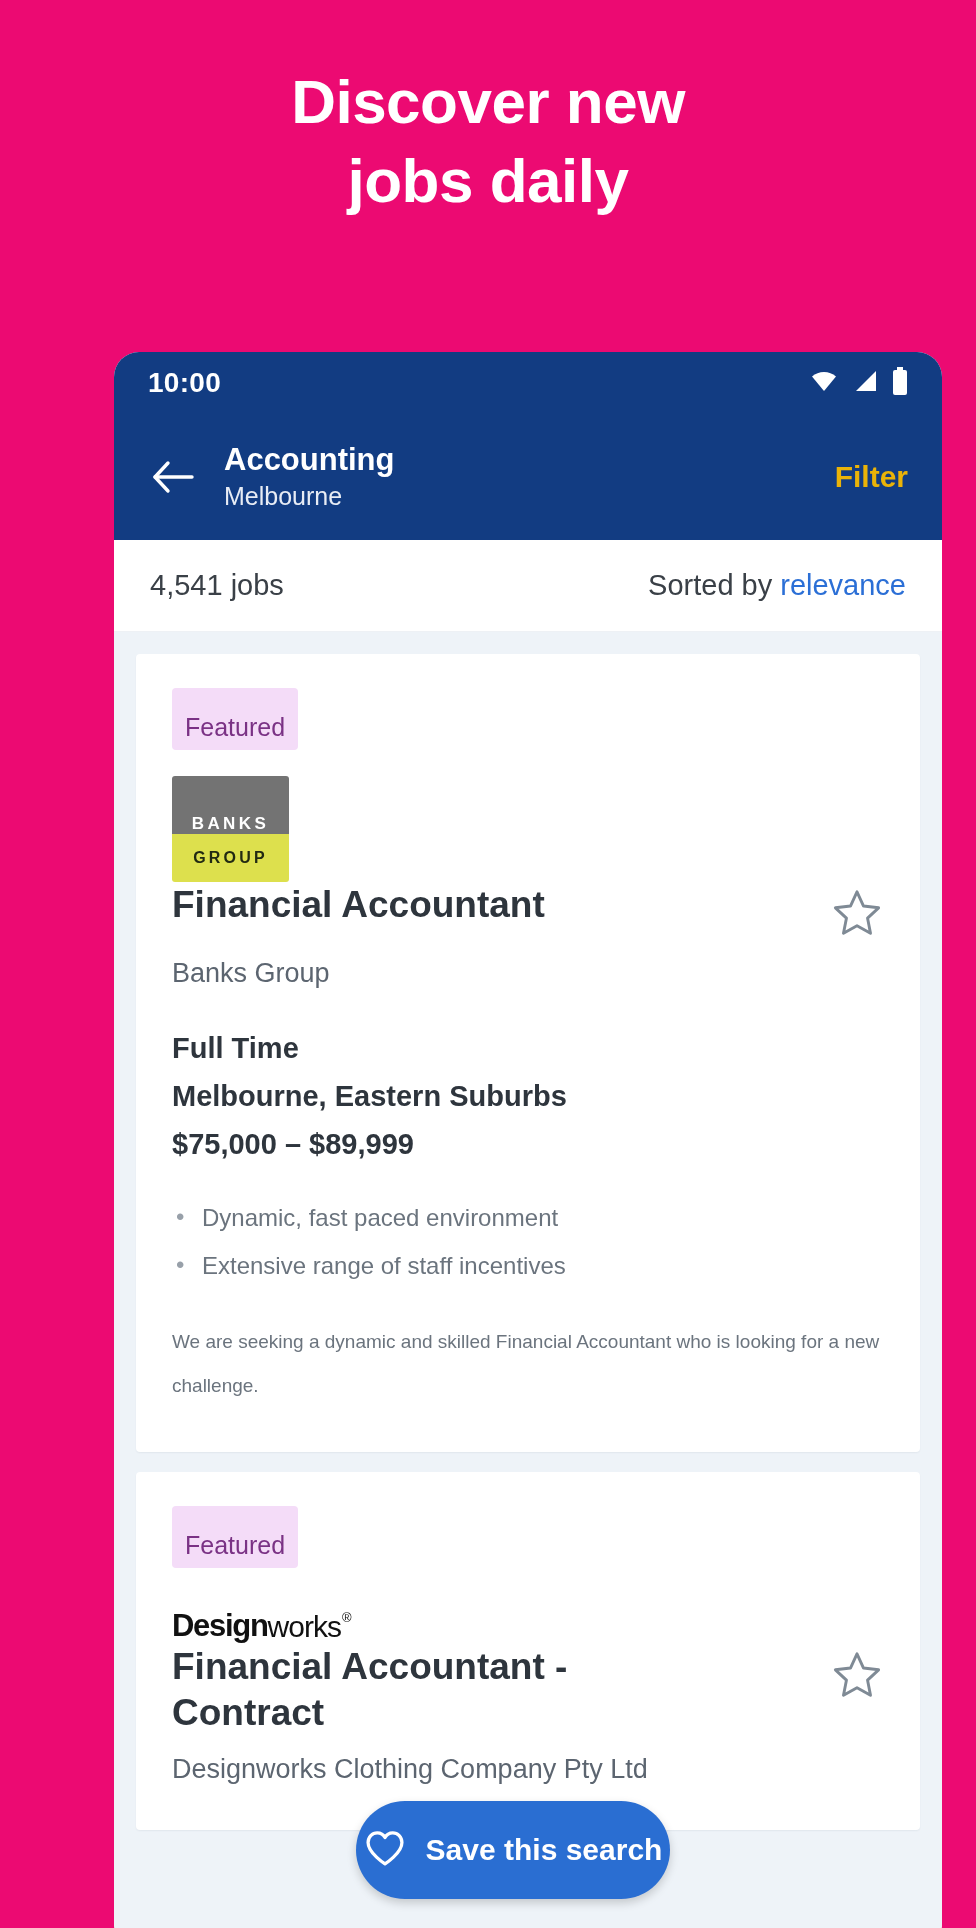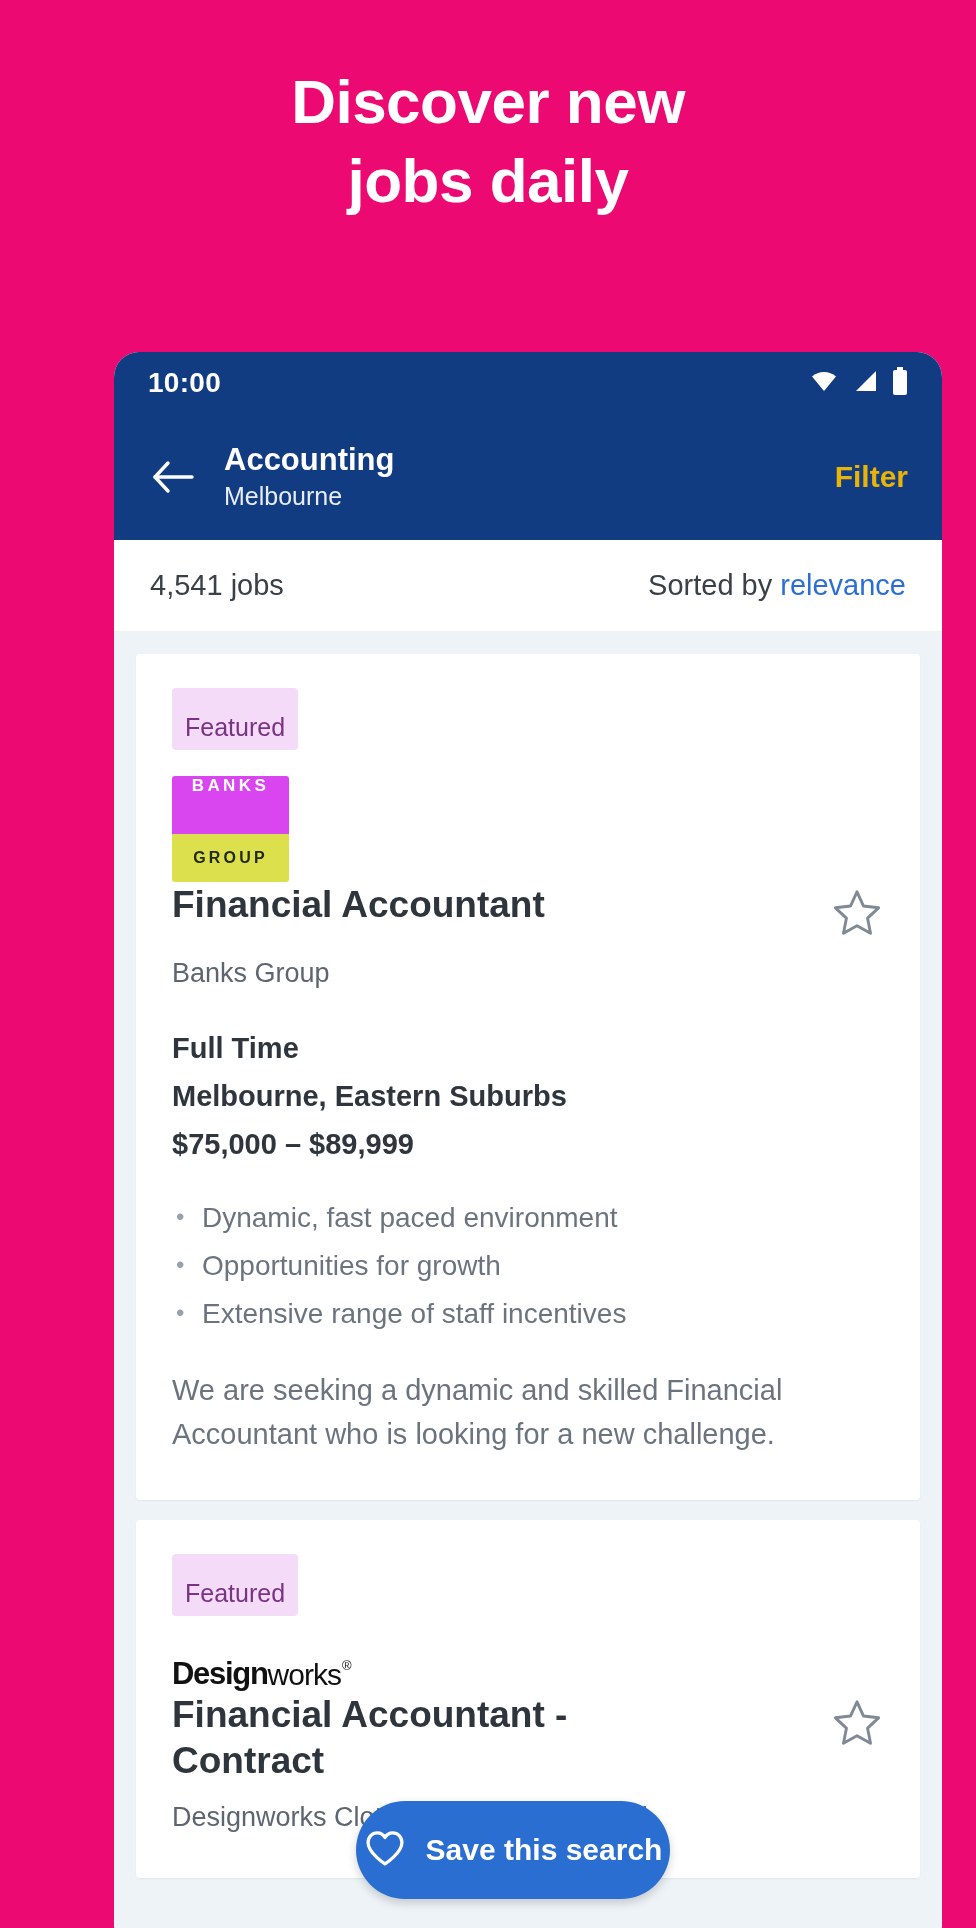--- a/index.html
+++ b/index.html
@@ -150,24 +150,24 @@
   }
 
   
   .logo-banks {
     margin-top: 26px;
     width: 117px;
     border-radius: 3px;
     overflow: hidden;
   }
   .logo-banks .top {
-    background: #d946ef;
+    background: #737373;
     height: 58px;
     display: flex;
-    align-items: flex-start;
+    align-items: flex-end;
     justify-content: center;
   }
   .logo-banks .top span {
     color: #ffffff;
     font-size: 17px;
     font-weight: bold;
     letter-spacing: 3.4px;
   }
   .logo-banks .bot {
     background: #dde04d;
@@ -243,37 +243,37 @@
     font-size: 29px;
     font-weight: bold;
     line-height: 48px;
   }
   .bullets {
     margin-top: 26px;
     list-style: none;
   }
   .bullets li {
     color: #6b747e;
-    font-size: 28px;
+    font-size: 24px;
     line-height: 48px;
     position: relative;
     padding-left: 30px;
   }
   .bullets li::before {
     content: "\2022";
     position: absolute;
     left: 4px;
     top: -1px;
     color: #98a0a9;
     font-size: 24px;
   }
   .desc {
     margin-top: 30px;
     color: #6b747e;
-    font-size: 29px;
+    font-size: 19px;
     line-height: 44px;
   }
 
   
   .save-fab {
     position: absolute;
     left: 242px;
     top: 1449px;
     width: 314px;
     height: 98px;
@@ -370,21 +370,20 @@
       <div class="company">Banks Group</div>
 
       <div class="meta">
         <div class="meta-line">Full Time</div>
         <div class="meta-line">Melbourne, Eastern Suburbs</div>
         <div class="meta-line">$75,000 – $89,999</div>
       </div>
 
       <ul class="bullets">
         <li>Dynamic, fast paced environment</li>
-        <li>Opportunities for growth</li>
         <li>Extensive range of staff incentives</li>
       </ul>
 
       <div class="desc">We are seeking a dynamic and skilled Financial Accountant who is looking for a new challenge.</div>
     </div>
 
     <div class="card">
       <span class="badge">Featured</span>
 
       <div class="logo-designworks">

